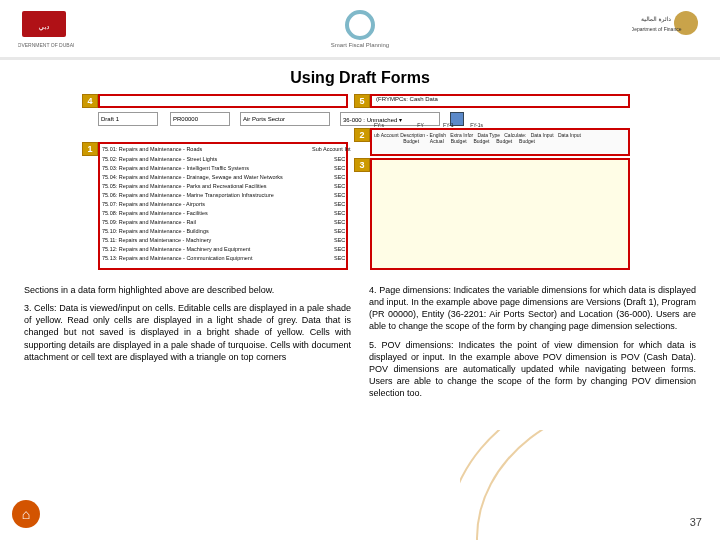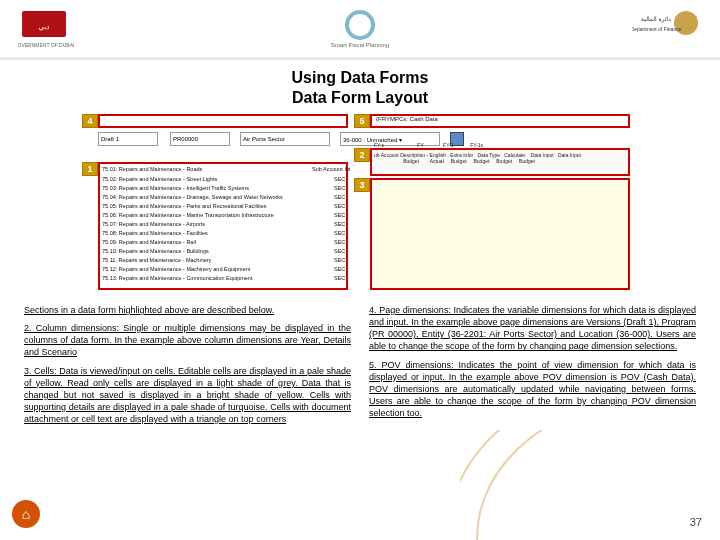--- a/index.html
+++ b/index.html
@@ -12,21 +12,21 @@
   .center-logo .txt { font-size: 6px; color: #666; margin-top: 2px; }
   .title { text-align: center; font-weight: bold; font-size: 16px; margin-top: 8px; line-height: 1.25; }
   .diagram { position: relative; width: 560px; height: 180px; margin: 6px auto 0; }
   .redbox { position: absolute; border: 2px solid #c00; }
   .badge { position: absolute; width: 16px; height: 14px; background: #c90; color: #fff; font-size: 9px; font-weight: bold; display: flex; align-items: center; justify-content: center; border: 1px solid #a70; }
   .drop { position: absolute; height: 14px; background: #fff; border: 1px solid #999; font-size: 6px; padding: 0 2px; display: flex; align-items: center; }
   .tabhdr { position: absolute; font-size: 5px; color: #222; white-space: pre; }
   .tabrow { position: absolute; font-size: 5.5px; color: #111; white-space: nowrap; overflow: hidden; }
   .tabval { position: absolute; font-size: 5.5px; color: #111; }
   .cols { display: flex; gap: 18px; padding: 10px 24px 0; font-size: 9px; line-height: 1.35; text-align: justify; color: #000; }
-  .col { flex: 1; text-decoration: underline; }
+  .col { flex: 1; }
   .col p { margin-bottom: 6px; }
   .home { position: absolute; left: 12px; bottom: 12px; width: 28px; height: 28px; border-radius: 50%; background: #d35400; display: flex; align-items: center; justify-content: center; }
   .home span { color: #fff; font-size: 14px; }
   .pagenum { position: absolute; right: 18px; bottom: 12px; font-size: 11px; color: #444; }
   .arc { position: absolute; right: 0; bottom: 0; width: 260px; height: 110px; overflow: hidden; pointer-events: none; opacity: .5; }
   .arc::before { content: ""; position: absolute; right: -120px; bottom: -140px; width: 360px; height: 280px; border: 2px solid #d9a24a; border-radius: 50%; }
   .arc::after { content: ""; position: absolute; right: -130px; bottom: -160px; width: 400px; height: 320px; border: 2px solid #d9a24a; border-radius: 50%; }
 </style>
 </head>
 <body>
@@ -46,22 +46,21 @@
   <div class="logo">
     <svg viewBox="0 0 70 48">
         <circle cx="54" cy="18" r="12" fill="#c9a34a"></circle>
         <text x="24" y="16" font-size="6" fill="#333" text-anchor="middle">دائرة المالية</text>
         <text x="24" y="26" font-size="5" fill="#333" text-anchor="middle">Department of Finance</text>
       </svg>
   </div>
 </div>
 
 <div class="title">
-  <div>Using Data Forms</div>
-  <div>Data Form Layout</div>
+  <div>Using Draft Forms</div>
 </div>
 
 <div class="diagram">
 
   <div class="redbox" style="left:290px; top:0; width:260px; height:14px;"></div>
   <div class="badge" style="left:274px; top:0;">5</div>
   <div class="tabrow" style="left:296px; top:2px; font-size:6px;">(FRYMPCs: Cash Data</div>
 
   <div class="redbox" style="left:18px; top:0; width:250px; height:14px;"></div>
   <div class="badge" style="left:2px; top:0;">4</div>
@@ -108,21 +107,20 @@
   <div class="tabval" style="left:254px; top:143px;">SEC</div>
   <div class="tabrow" style="left:22px; top:152px; width:240px;">75.12: Repairs and Maintenance - Machinery and Equipment</div>
   <div class="tabval" style="left:254px; top:152px;">SEC</div>
   <div class="tabrow" style="left:22px; top:161px; width:240px;">75.13: Repairs and Maintenance - Communication Equipment</div>
   <div class="tabval" style="left:254px; top:161px;">SEC</div>
 </div>
 
 <div class="cols">
   <div class="col">
     <p>Sections in a data form highlighted above are described below.</p>
-    <p>2. Column dimensions: Single or multiple dimensions may be displayed in the columns of data form. In the example above column dimensions are Year, Details and Scenario</p>
     <p>3. Cells: Data is viewed/input on cells. Editable cells are displayed in a pale shade of yellow. Read only cells are displayed in a light shade of grey. Data that is changed but not saved is displayed in a bright shade of yellow. Cells with supporting details are displayed in a pale shade of turquoise. Cells with document attachment or cell text are displayed with a triangle on top corners</p>
   </div>
   <div class="col">
     <p>4. Page dimensions: Indicates the variable dimensions for which data is displayed and input. In the example above page dimensions are Versions (Draft 1), Program (PR 00000), Entity (36-2201: Air Ports Sector) and Location (36-000). Users are able to change the scope of the form by changing page dimension selections.</p>
     <p>5. POV dimensions: Indicates the point of view dimension for which data is displayed or input. In the example above POV dimension is POV (Cash Data). POV dimensions are automatically updated while navigating between forms. Users are able to change the scope of the form by changing POV dimension selection too.</p>
   </div>
 </div>
 
 <div class="arc"></div>
 

